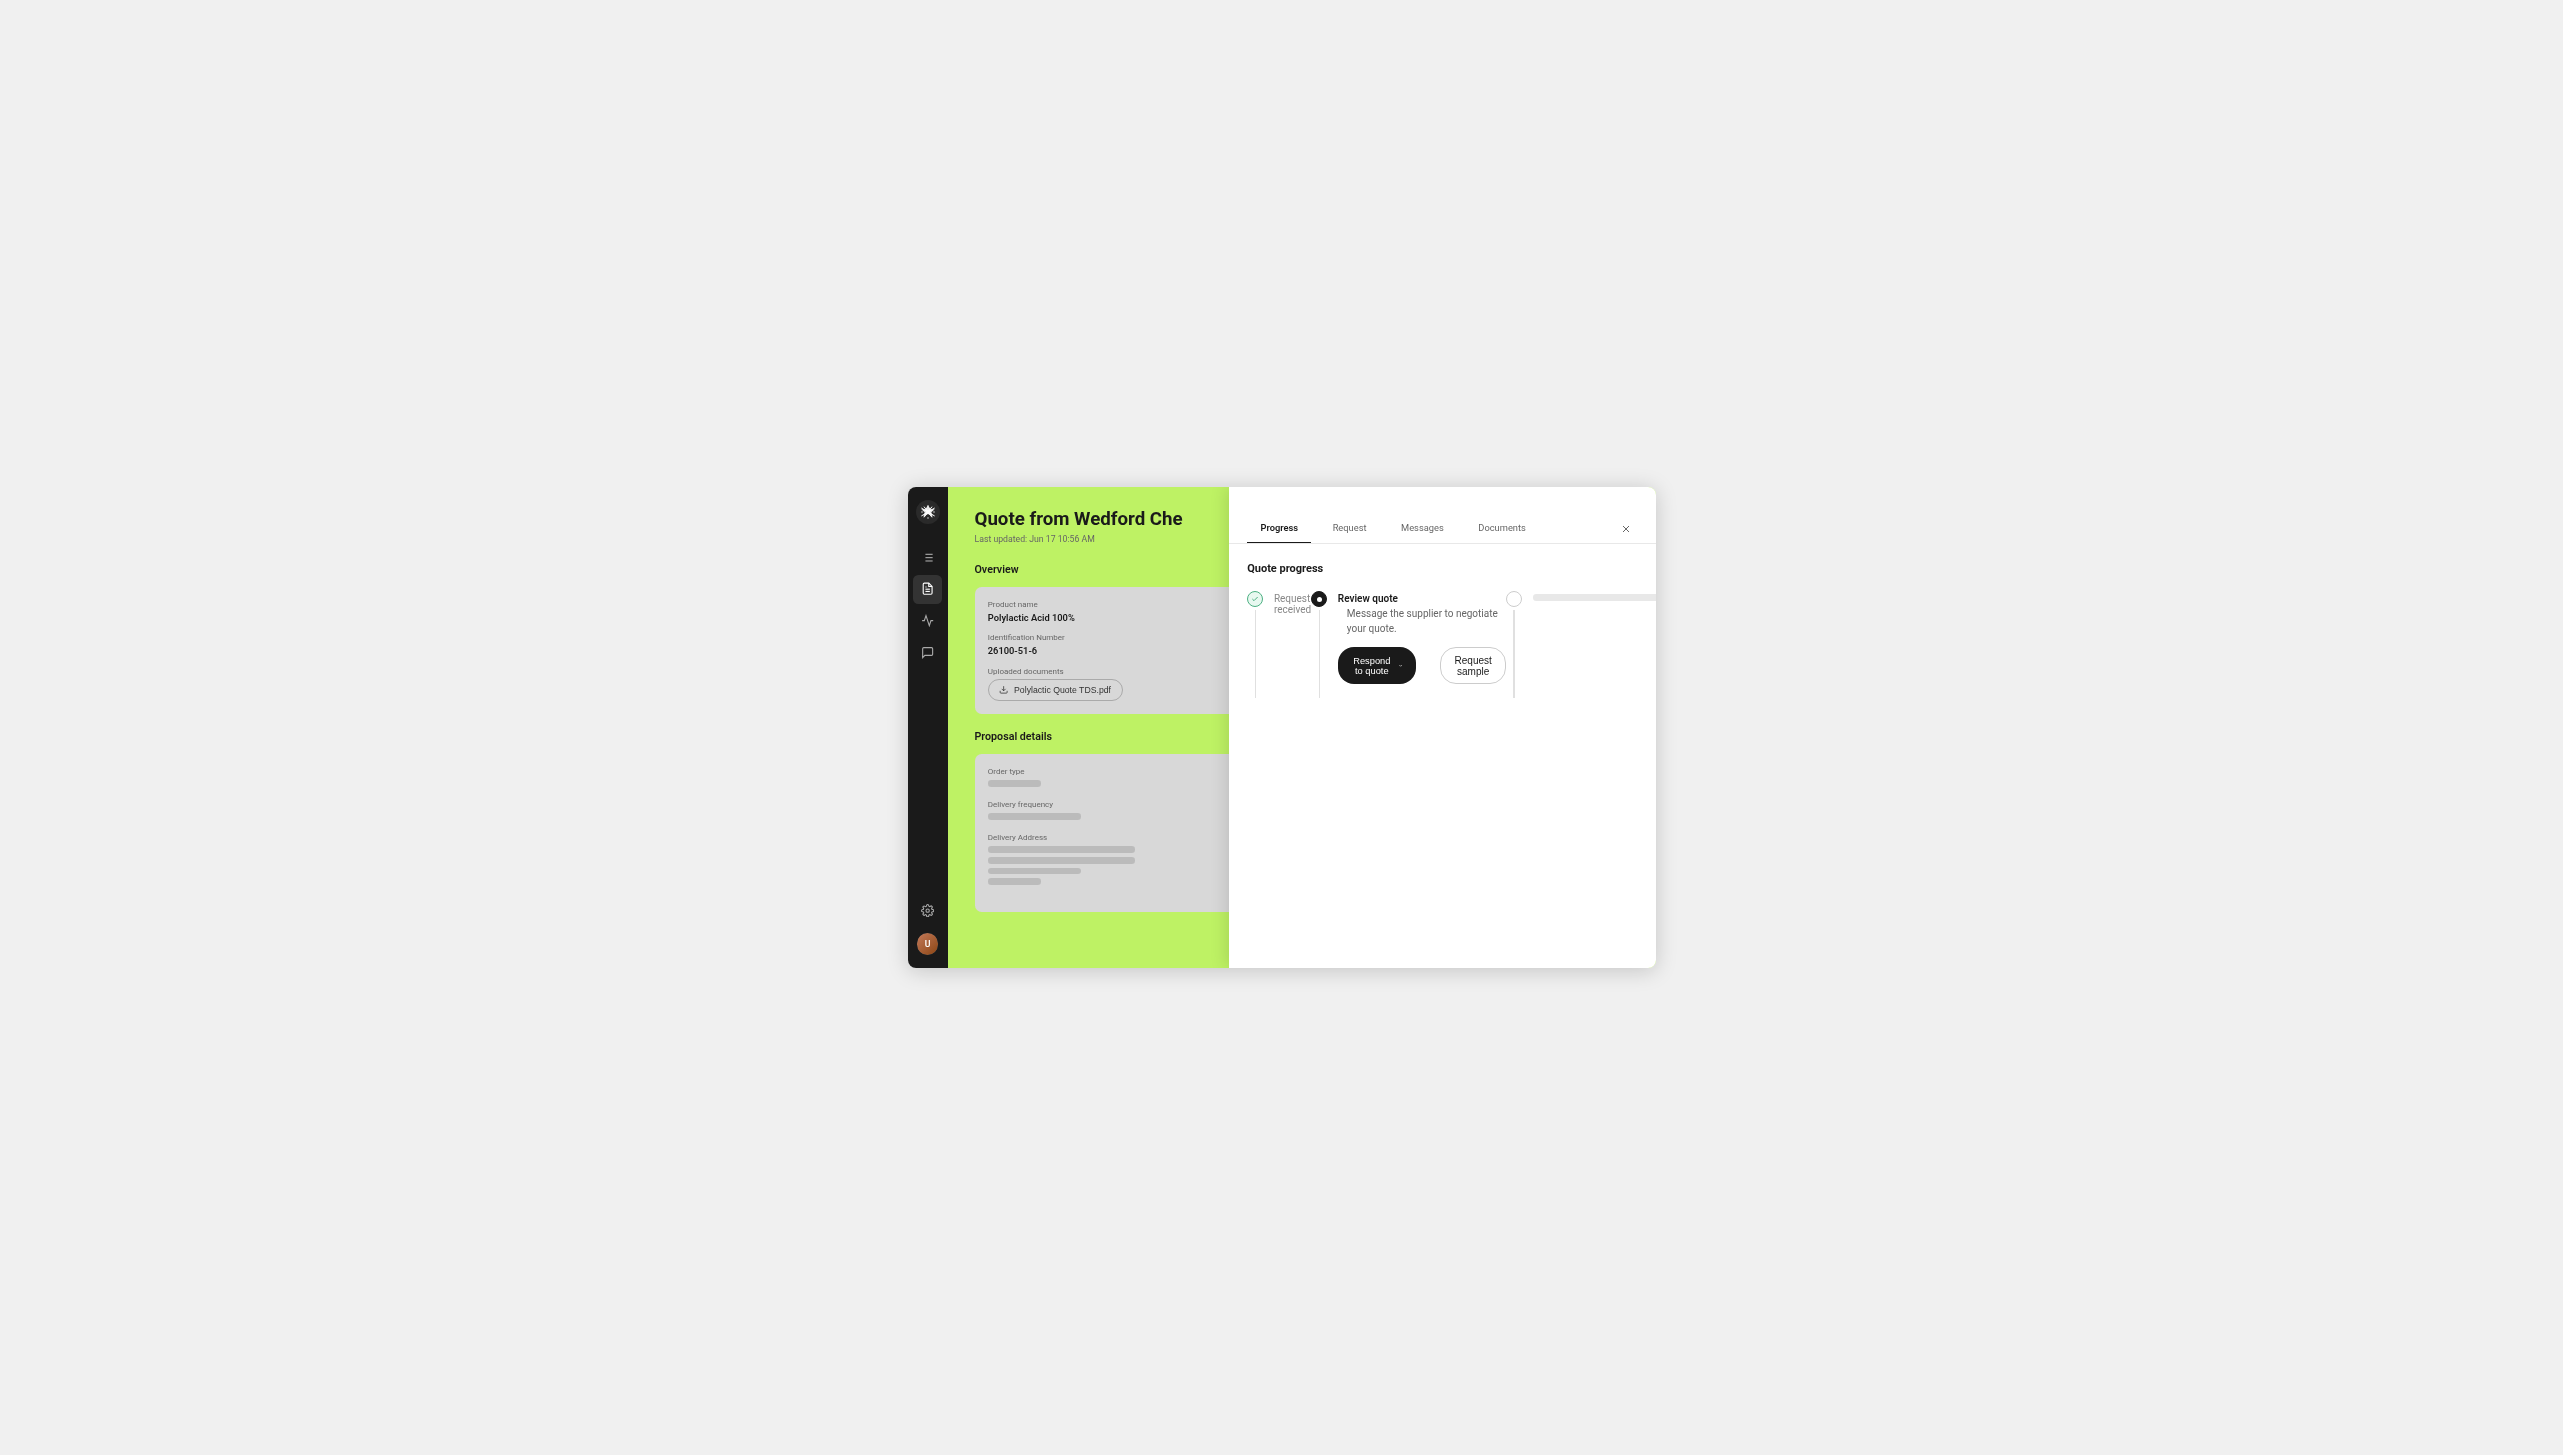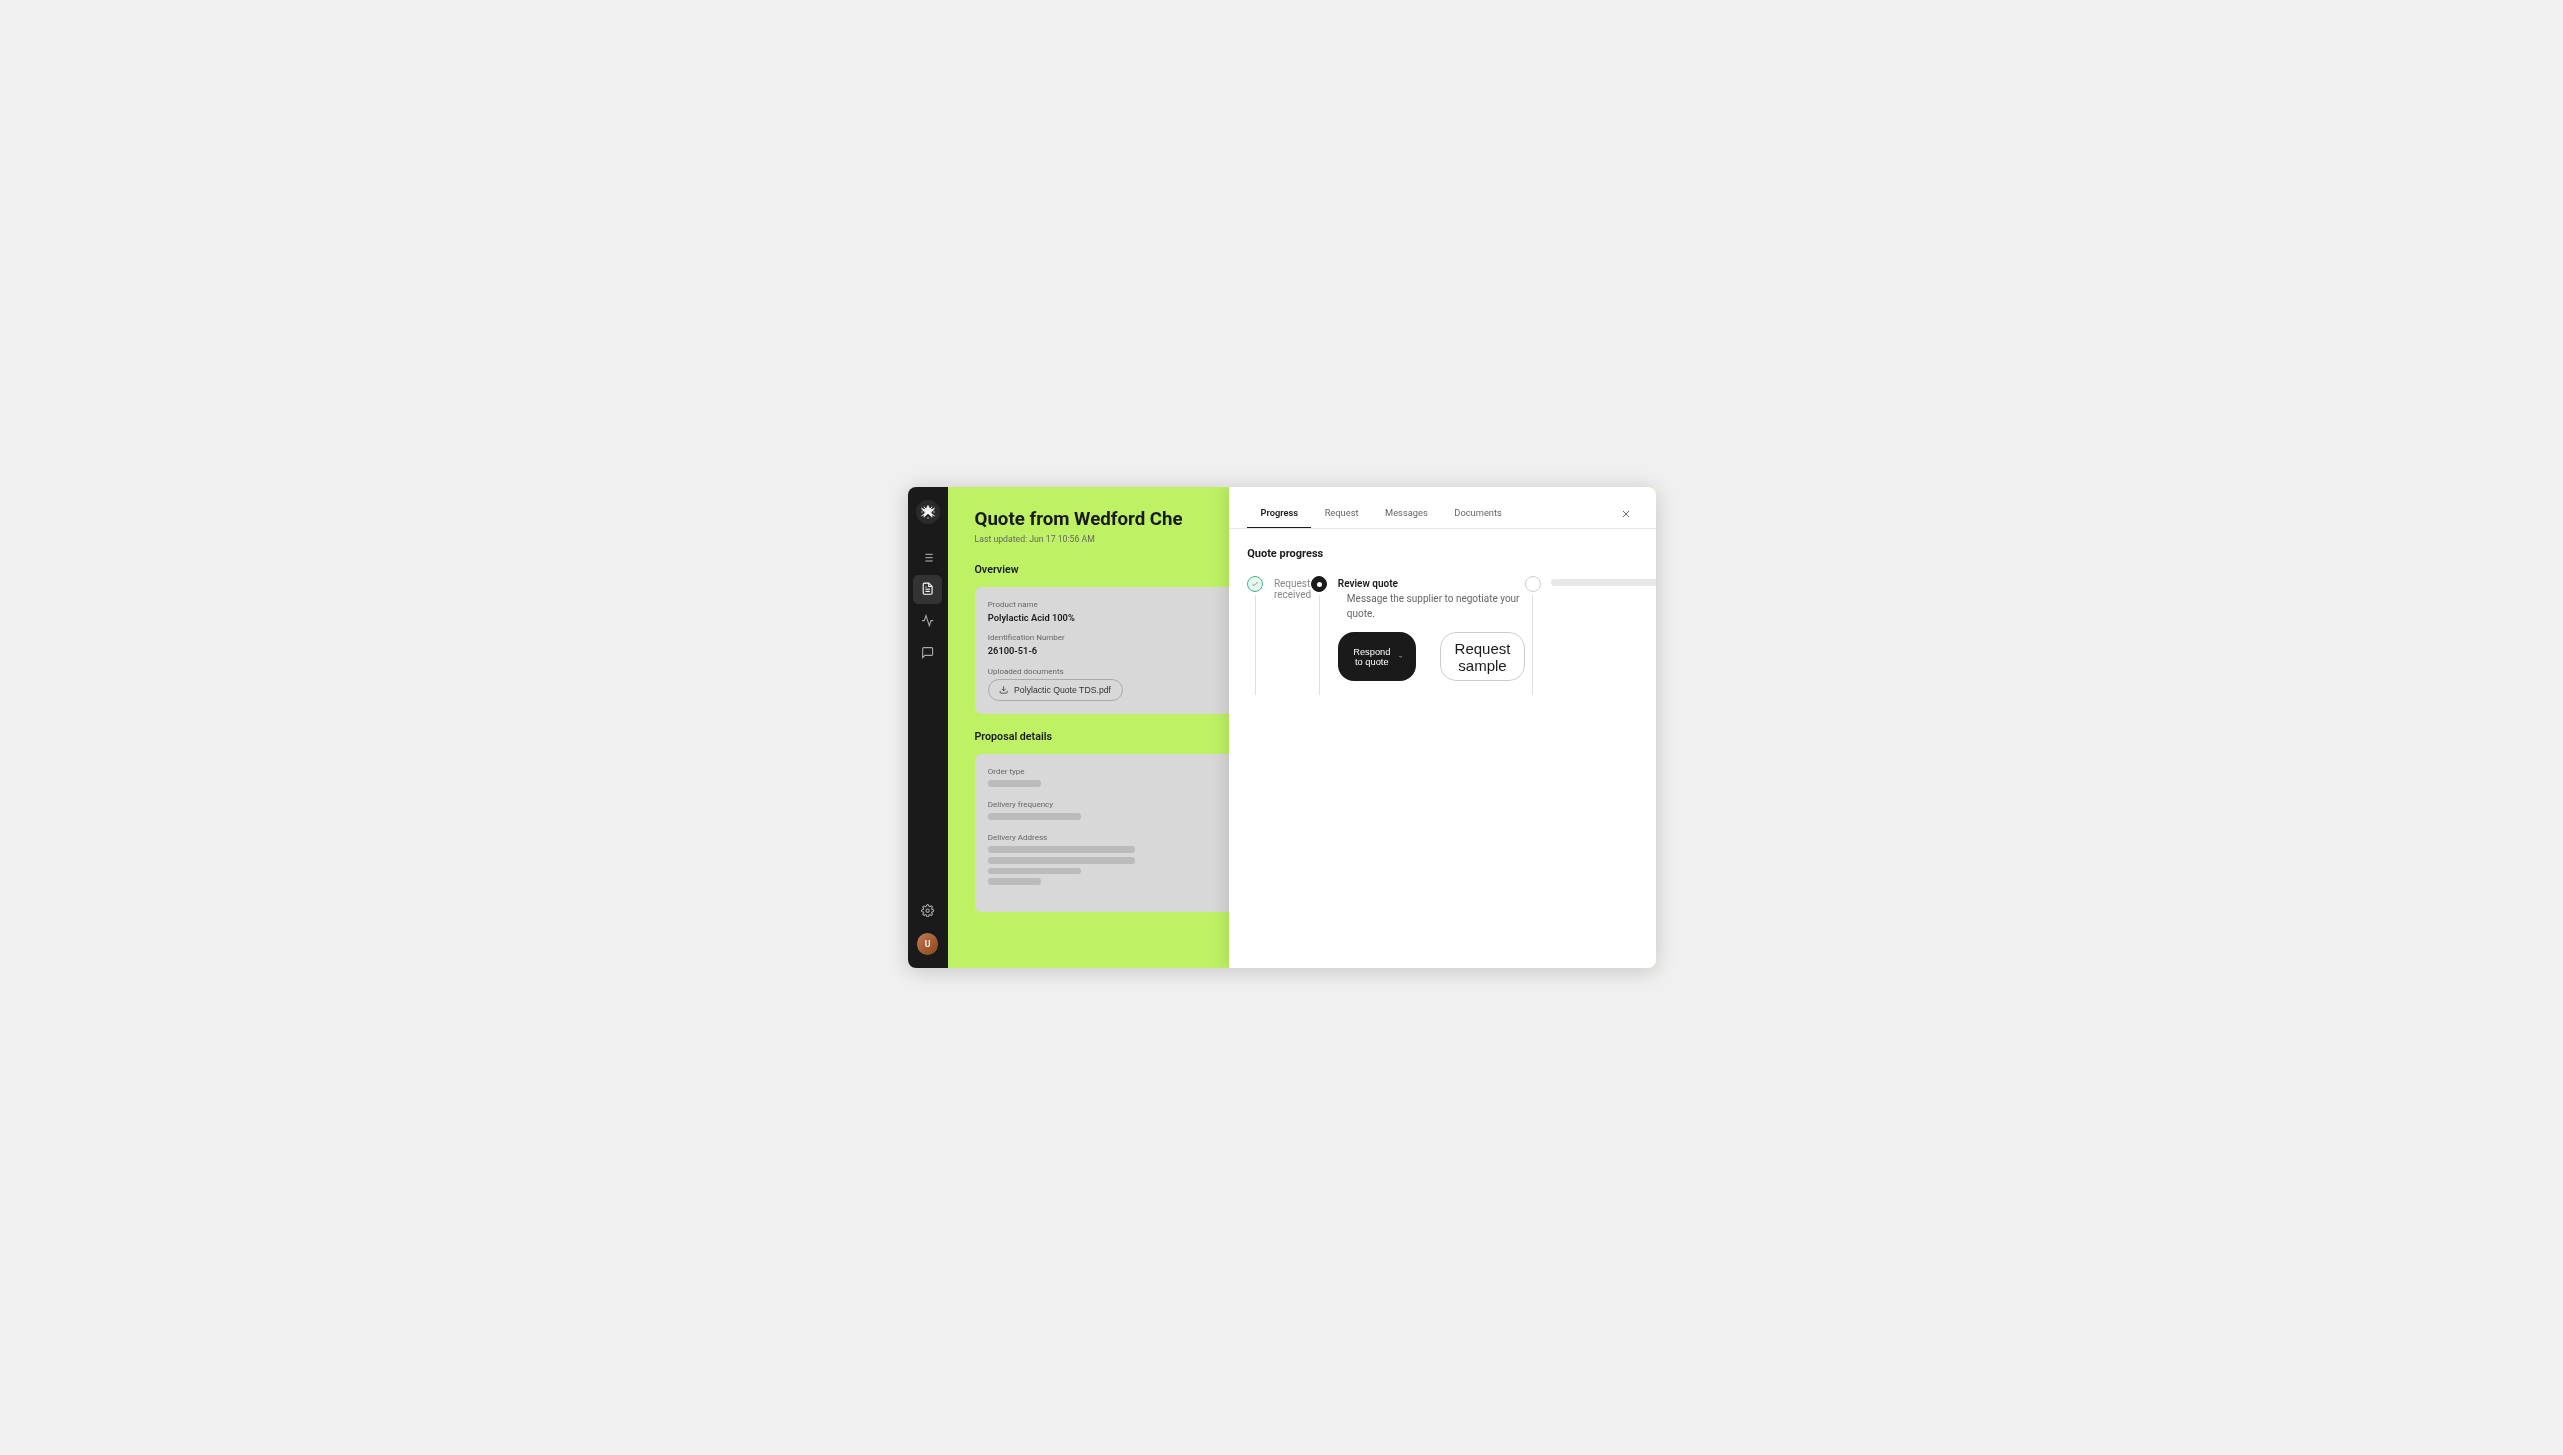--- a/index.html
+++ b/index.html
@@ -186,21 +186,22 @@
     }
 
     .panel-header {
       padding: 13.3px 18.7px 0;
       border-bottom: 0.7px solid #e8e8e8;
     }
 
     .panel-tabs {
       display: flex;
       align-items: center;
-      gap: 0;
+      gap: 8px;
+      margin-top: 15px;
     }
 
     .panel-tab {
       padding: 6.7px 13.3px 9.3px;
       font-size: 9.3px;
       color: #666;
       cursor: pointer;
       border-bottom: 1.3px solid transparent;
       margin-bottom: -0.7px;
     }
@@ -336,21 +337,21 @@
 
     .btn-secondary {
       display: inline-flex;
       align-items: center;
       gap: 5.3px;
       background: transparent;
       color: #1a1a1a;
       border: 1px solid #ccc;
       border-radius: 16px;
       padding: 6.7px 13.3px;
-      font-size: 15px;
+      font-size: 10px;
       font-weight: 500;
       cursor: pointer;
     }
 
     .pending-step-skeleton {
       display: flex;
       flex-direction: column;
       gap: 4px;
       padding-top: 2.7px;
     }

